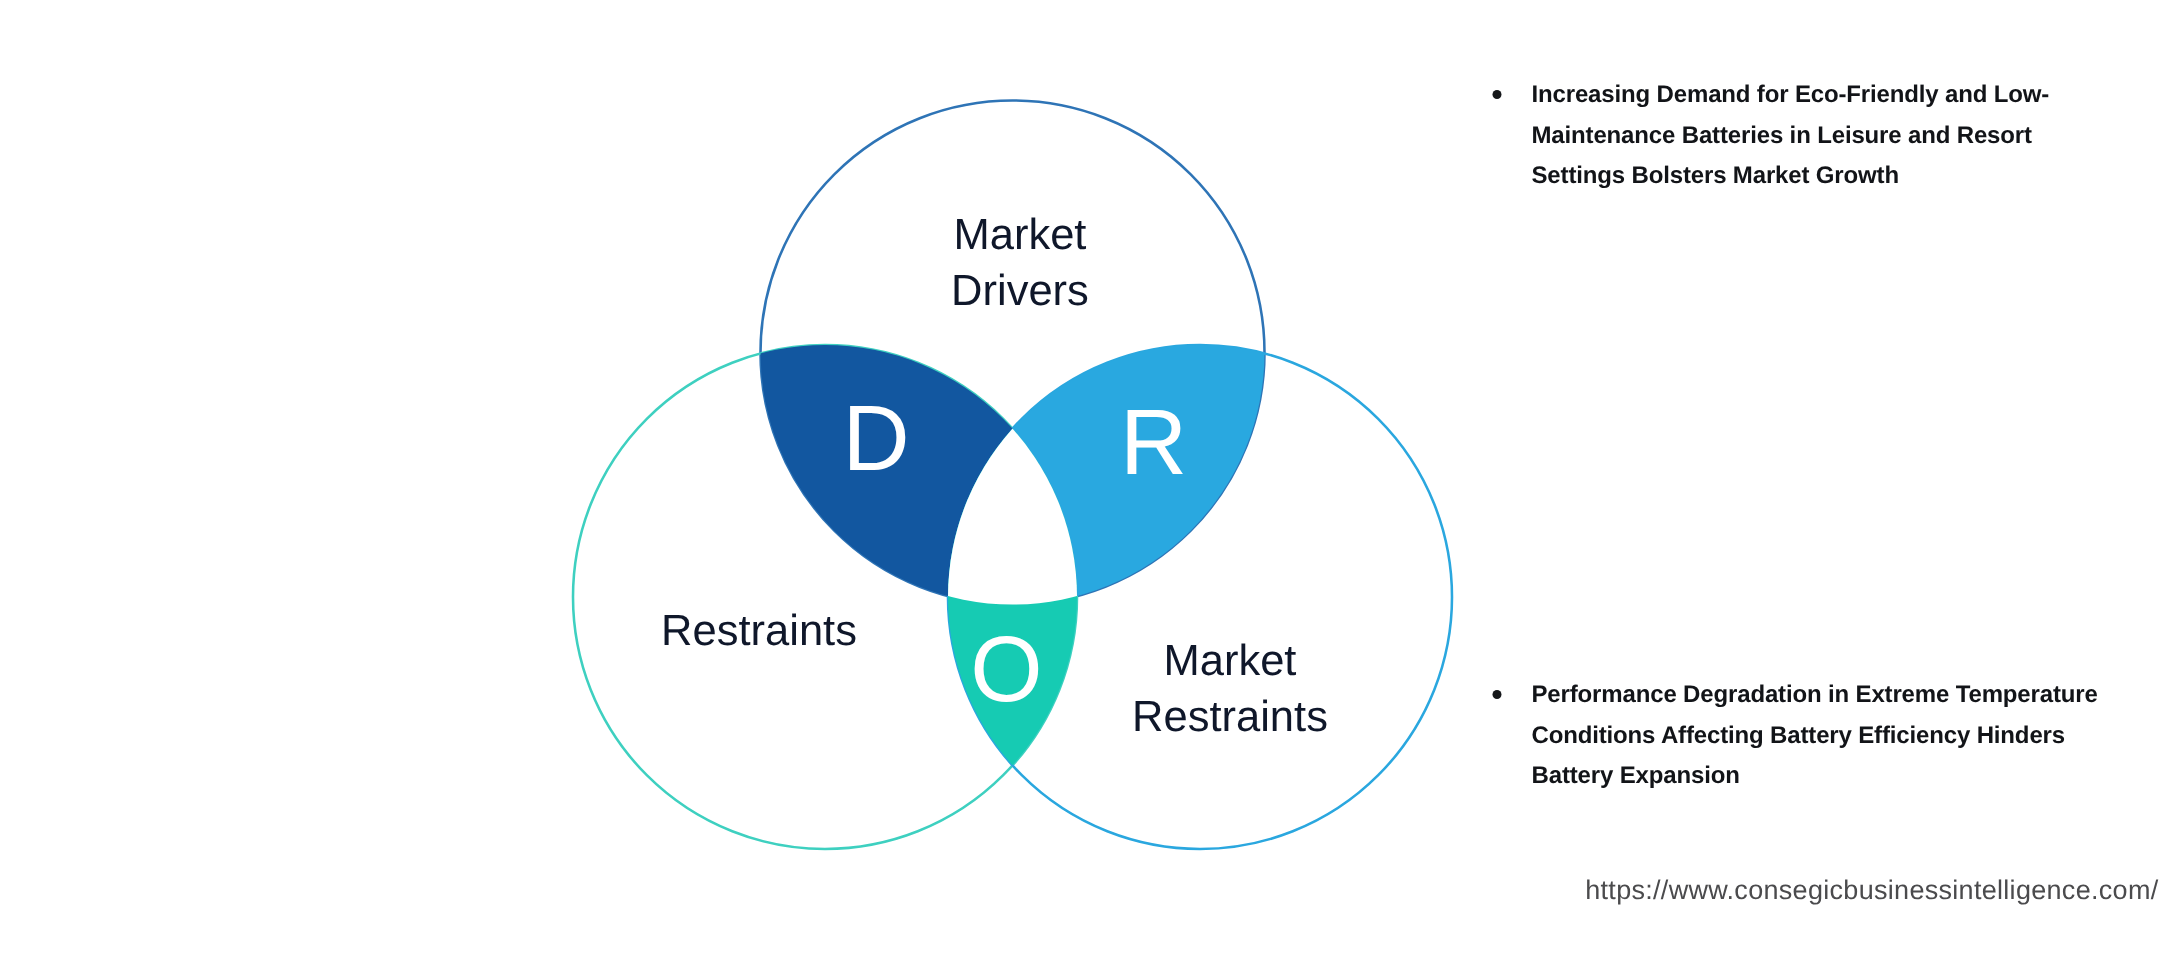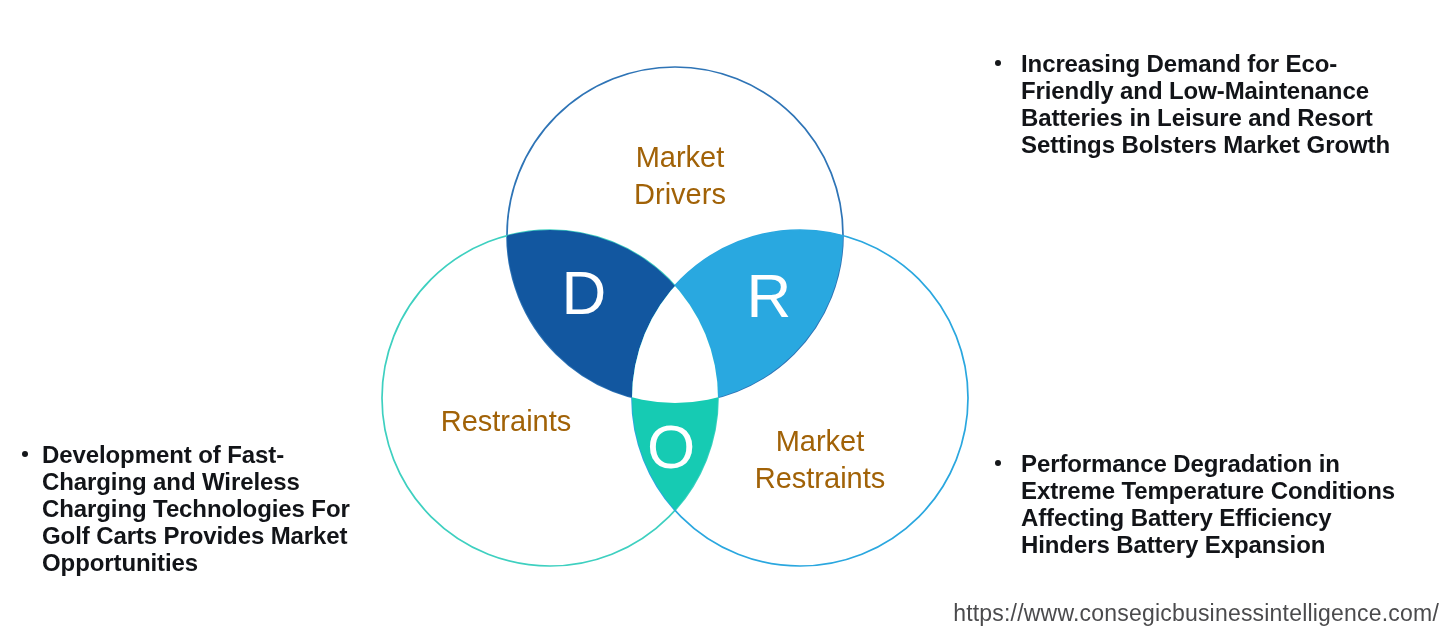--- a/index.html
+++ b/index.html
@@ -24,21 +24,21 @@
     position: absolute;
     transform: translate(-50%, -50%);
     color: #ffffff;
     font-size: 62px;
     font-weight: 500;
     line-height: 1;
   }
   .venn-label {
     position: absolute;
     transform: translateX(-50%);
-    color: #a16207;
+    color: #0f172a;
     font-size: 29px;
     line-height: 37px;
     font-weight: 400;
     text-align: center;
   }
   .nowrap { white-space: nowrap; }
   .bullet-block {
     position: absolute;
     display: flex;
     align-items: flex-start;
@@ -46,31 +46,31 @@
   .bullet-dot {
     width: 6px;
     height: 6px;
     border-radius: 50%;
     background: #15171a;
     flex: 0 0 auto;
     margin-top: 10px;
   }
   .bullet-text {
     margin: 0;
-    font-size: 24px;
+    font-size: 16px;
     line-height: 27px;
     font-weight: 600;
     color: #121418;
     letter-spacing: -0.1px;
   }
   .footer-url {
     position: absolute;
     right: 14px;
-    top: 600px;
-    font-size: 23px;
+    top: 583px;
+    font-size: 18px;
     font-weight: 400;
     color: #4b4b4d;
     letter-spacing: 0.2px;
   }
 </style>
 </head>
 <body>
 
 <div class="canvas">
 
@@ -113,24 +113,20 @@
 
   <div class="venn-label" style="left:680px; top:139px; width:160px;">Market Drivers</div>
   <div class="venn-label nowrap" style="left:506px; top:403px;">Restraints</div>
   <div class="venn-label" style="left:820px; top:388px; width:190px;margin-top:35px;">Market Restraints</div>
 
   <div class="bullet-block" style="left:995px; top:50px; width:424px;">
     <span class="bullet-dot"></span>
     <p class="bullet-text" style="margin-left:20px; width:398px;">Increasing Demand for Eco-Friendly and Low-Maintenance Batteries in Leisure and Resort Settings Bolsters Market Growth</p>
   </div>
 
-  <div class="bullet-block" style="left:22px; top:441px; width:360px;">
-    <span class="bullet-dot"></span>
-    <p class="bullet-text" style="margin-left:14px; width:336px;">Development of Fast-Charging and Wireless Charging Technologies For Golf Carts Provides Market Opportunities</p>
-  </div>
 
   <div class="bullet-block" style="left:995px; top:450px; width:424px;">
     <span class="bullet-dot"></span>
     <p class="bullet-text" style="margin-left:20px; width:398px;">Performance Degradation in Extreme Temperature Conditions Affecting Battery Efficiency Hinders Battery Expansion</p>
   </div>
 
   <div class="footer-url">https://www.consegicbusinessintelligence.com/</div>
 
 </div>
 

